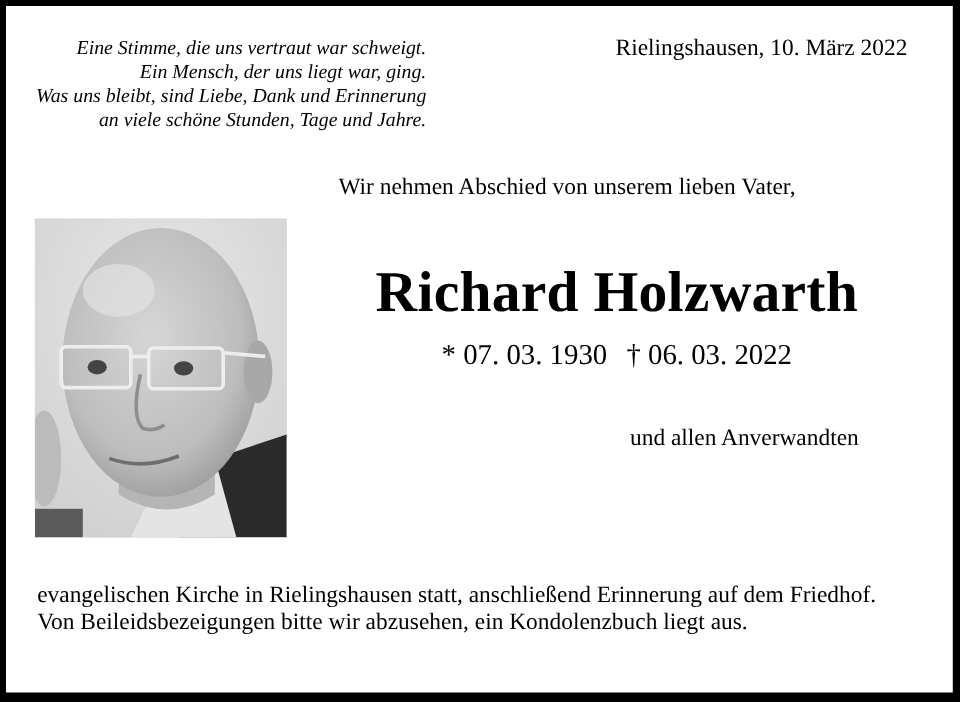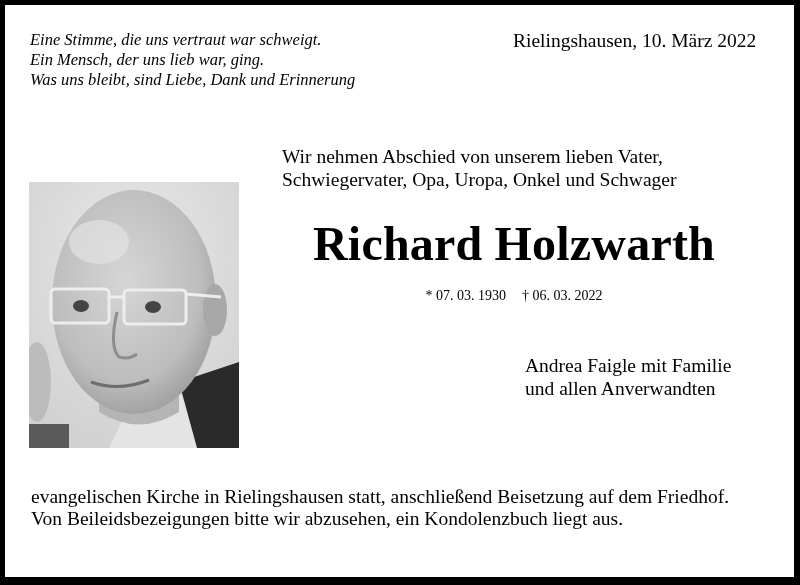--- a/index.html
+++ b/index.html
@@ -10,59 +10,59 @@
       box-sizing: border-box;
       border-style: solid;
       border-color: #000000;
       border-width: 5px 6px 8px 5px;
       background: #ffffff;
     }
     .serif { font-family: "Liberation Serif", "DejaVu Serif", serif; color: #000; }
     .abs { position: absolute; white-space: nowrap; }
 
     .poem { left: 30px; top: 30px; font-size: 16.5px; font-style: italic; line-height: 20px; }
-    .poem div { height: 20px; }
+    .poem div { height: 20px; text-align: right; }
 
     .place-date { left: 513px; top: 29px; font-size: 19.5px; line-height: 24px; }
 
     .intro { left: 282px; top: 146px; width: 464px; font-size: 19.5px; line-height: 22.5px; }
     .intro div { height: 22.5px; }
 
     .name { left: 282px; top: 214px; width: 464px; text-align: center; font-size: 48px; font-weight: bold; line-height: 60px; letter-spacing: 0.2px; }
 
-    .dates { left: 282px; top: 284px; width: 464px; text-align: center; font-size: 14px; line-height: 24px; }
+    .dates { left: 282px; top: 284px; width: 464px; text-align: center; font-size: 24px; line-height: 24px; }
     .dates .sep { display: inline-block; width: 16px; }
 
     .photo {
       position: absolute; left: 29px; top: 182px; width: 210px; height: 266px;
       overflow: hidden; background: #d9d9d9;
     }
     .photo svg { display: block; }
 
     .family { left: 525px; top: 355px; font-size: 19.5px; line-height: 22.8px; }
     .family .thanks { margin-bottom: 5px; }
 
     .notice { left: 31px; top: 486px; font-size: 19.5px; line-height: 22px; }
   </style>
 </head>
 <body>
 
 <div class="frame"></div>
 
 <div class="abs serif poem">
   <div>Eine Stimme, die uns vertraut war schweigt.</div>
-  <div>Ein Mensch, der uns lieb war, ging.</div>
+  <div>Ein Mensch, der uns liegt war, ging.</div>
   <div>Was uns bleibt, sind Liebe, Dank und Erinnerung</div>
+  <div>an viele schöne Stunden, Tage und Jahre.</div>
 </div>
 
 <div class="abs serif place-date">Rielingshausen, 10. März 2022</div>
 
 <div class="abs serif intro">
   <div>Wir nehmen Abschied von unserem lieben Vater,</div>
-  <div>Schwiegervater, Opa, Uropa, Onkel und Schwager</div>
 </div>
 
 <div class="abs serif name">Richard Holzwarth</div>
 
 <div class="abs serif dates">
   <span>* 07. 03. 1930</span><span class="sep"></span><span>† 06. 03. 2022</span>
 </div>
 
 <div class="photo" title="Schwarz-Weiß-Porträt eines älteren Mannes mit Brille">
   <svg width="210" height="266" viewBox="0 0 210 266" xmlns="http://www.w3.org/2000/svg">
@@ -103,20 +103,19 @@
     <ellipse cx="52" cy="124" rx="8" ry="6" fill="#444"></ellipse>
     <ellipse cx="124" cy="125" rx="8" ry="6" fill="#444"></ellipse>
 
     <path d="M88 130 Q80 165 90 175 Q100 178 108 172" fill="none" stroke="#8e8e8e" stroke-width="3"></path>
 
     <path d="M62 200 Q90 210 120 198" fill="none" stroke="#6e6e6e" stroke-width="3"></path>
   </svg>
 </div>
 
 <div class="abs serif family">
-  <div>Andrea Faigle mit Familie</div>
   <div>und allen Anverwandten</div>
 </div>
 
 <div class="abs serif notice">
-  <div>evangelischen Kirche in Rielingshausen statt, anschließend Beisetzung auf dem Friedhof.</div>
+  <div>evangelischen Kirche in Rielingshausen statt, anschließend Erinnerung auf dem Friedhof.</div>
   <div>Von Beileidsbezeigungen bitte wir abzusehen, ein Kondolenzbuch liegt aus.</div>
 </div>
 
 </body></html>

